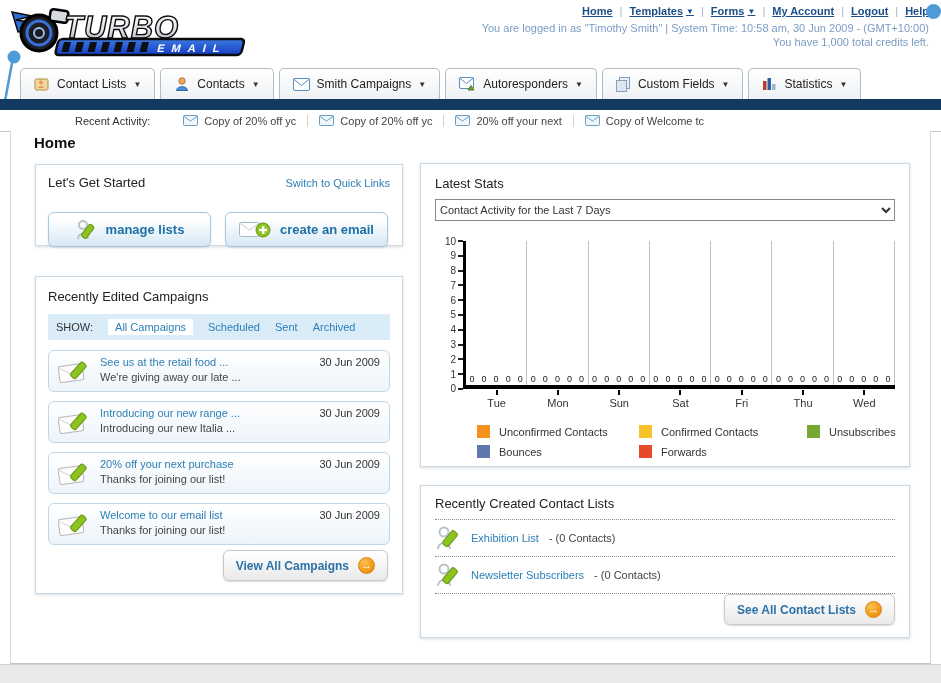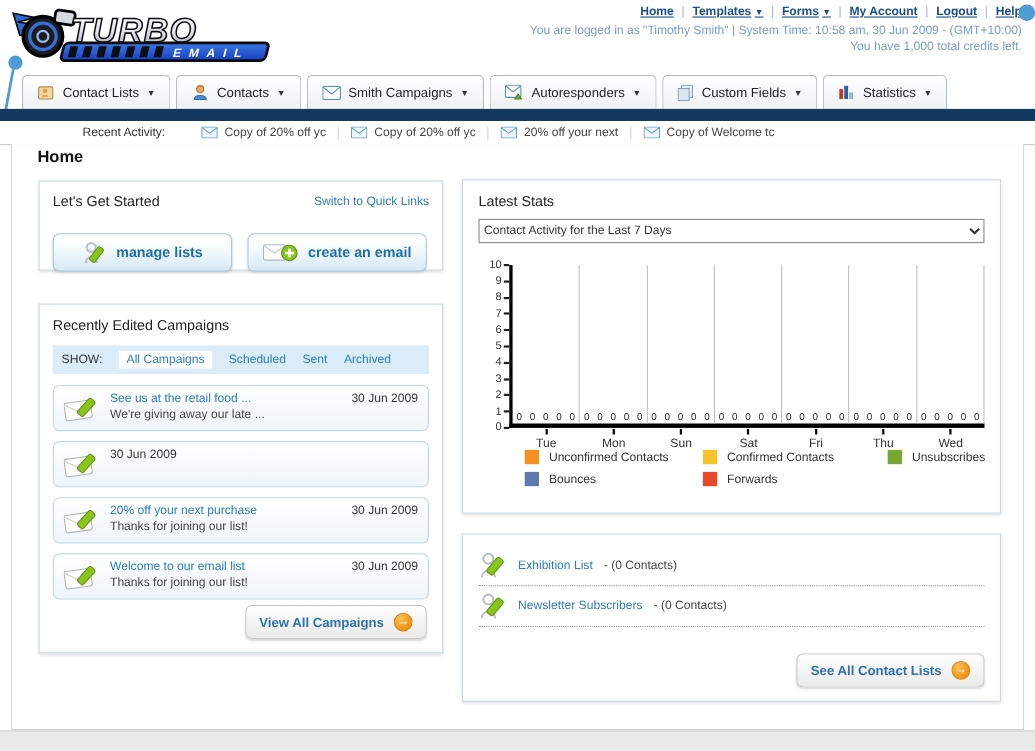--- a/index.html
+++ b/index.html
@@ -108,21 +108,21 @@
   .ytick .mark { width:5px; height:2px; background:#222; }
   .plot { flex:1; height:148px; border-left:3px solid #000; border-bottom:4px solid #000;
     display:flex; }
   .day-group { flex:1; border-right:1px solid #c0c0c0;
     display:flex; align-items:flex-end; justify-content:space-around; padding-bottom:1px;
     font-size:9px; color:#222; }
   .x-labels { display:flex; margin-left:31px; margin-top:1px; }
   .xlabel { flex:1; text-align:center; font-size:11px; color:#333; }
   .xlabel::before { content:""; display:block; width:2px; height:5px; background:#000;
     margin:0 auto 2px auto; }
-  .legend { margin:0 0 0 42px; display:grid; grid-template-columns:162px 168px 1fr;
+  .legend { margin:16px 0 0 42px; display:grid; grid-template-columns:162px 168px 1fr;
     row-gap:7px; font-size:11px; color:#333;text-align:right; }
   .legend-item { display:flex; align-items:center; gap:9px; }
   .swatch { width:13px; height:13px; flex:0 0 13px; }
 
   
   #contactlists { top:485px; left:420px; width:490px; height:153px; padding:10px 14px; }
   #contactlists .panel-title { padding-bottom:8px; border-bottom:1px dotted #8a8a8a; }
   .cl-row { display:flex; align-items:center; gap:10px; padding:5px 0;
     border-bottom:1px dotted #8a8a8a; font-size:11px; }
   .cl-link { color:#2d7fb5; cursor:pointer; }
@@ -349,20 +349,24 @@
       <span class="camp-date">30 Jun 2009</span>
     </div>
     <div class="camp-row">
       <svg class="camp-icon" width="32" height="28">
           <g transform="rotate(-8 14 16)">
             <rect x="1" y="8" width="24" height="16" rx="2" fill="#fdfdfd" stroke="#b5b5b5"></rect>
             <path d="M1,9 L13,17 L25,9" fill="none" stroke="#d0d0d0"></path>
           </g>
           <rect x="17" y="4" width="7" height="18" rx="2" transform="rotate(42 20 13)" fill="#8cc41f" stroke="#679313"></rect>
         </svg>
+      <div class="camp-texts">
+        <div class="camp-title">Introducing our new range ...</div>
+        <div class="camp-sub">Introducing our new Italia ...</div>
+      </div>
       <span class="camp-date">30 Jun 2009</span>
     </div>
     <div class="camp-row">
       <svg class="camp-icon" width="32" height="28">
           <g transform="rotate(-8 14 16)">
             <rect x="1" y="8" width="24" height="16" rx="2" fill="#fdfdfd" stroke="#b5b5b5"></rect>
             <path d="M1,9 L13,17 L25,9" fill="none" stroke="#d0d0d0"></path>
           </g>
           <rect x="17" y="4" width="7" height="18" rx="2" transform="rotate(42 20 13)" fill="#8cc41f" stroke="#679313"></rect>
         </svg>
@@ -524,20 +528,21 @@
         <span>Bounces</span>
       </div>
       <div class="legend-item">
         <span class="swatch" style="background: rgb(232, 73, 42);"></span>
         <span>Forwards</span>
       </div>
     </div>
 </div>
 
 <div class="panel" id="contactlists">
+  <div class="panel-title">Recently Created Contact Lists</div>
   <div class="cl-row">
     <svg width="26" height="26">
         <circle cx="9" cy="7" r="4.5" fill="none" stroke="#b9c2ca" stroke-width="2"></circle>
         <path d="M3,24 C3,16 15,16 15,24" fill="none" stroke="#b9c2ca" stroke-width="2"></path>
         <rect x="12" y="5" width="7" height="17" rx="2" transform="rotate(40 15 13)" fill="#8cc41f" stroke="#679313"></rect>
       </svg>
     <a class="cl-link">Exhibition List</a>
     <span class="cl-suffix"> - (0 Contacts)</span>
   </div>
   <div class="cl-row">

